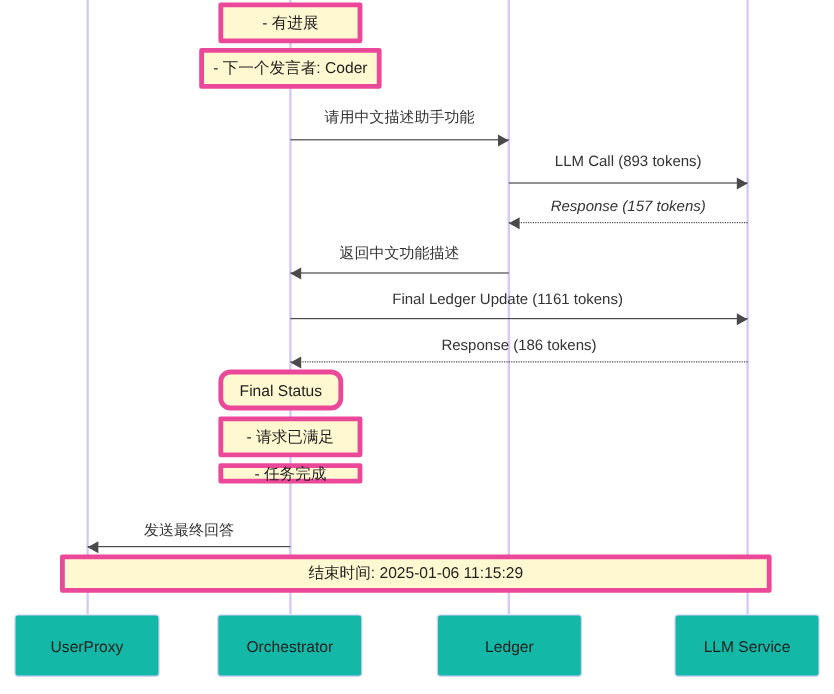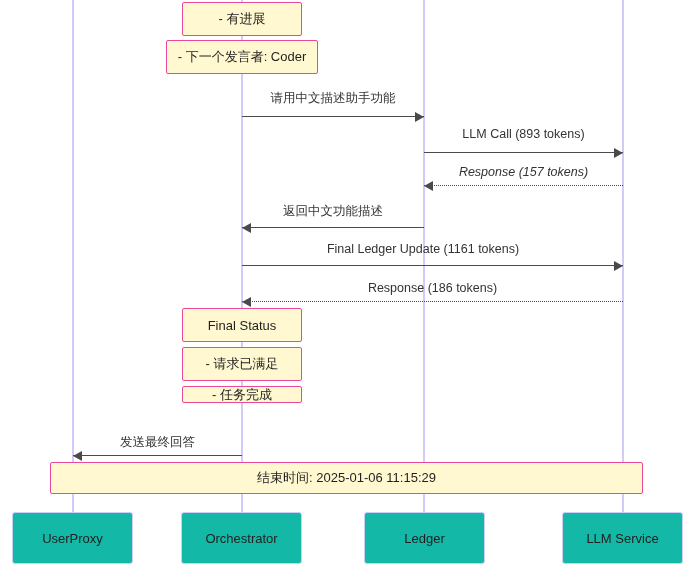--- a/index.html
+++ b/index.html
@@ -32,21 +32,21 @@
     align-items: center;
     justify-content: center;
     font-size: 13px;
     color: #1f1f1f;
     font-weight: 500;
     box-sizing: border-box;
   }
   .note {
     position: absolute;
     background: #fff8d1;
-    border: 1px solid #ec4899;
+    border: 4px solid #ec4899;
     border-radius: 2px;
     display: flex;
     align-items: center;
     justify-content: center;
     font-size: 13px;
     color: #1f1f1f;
     font-weight: 500;
     box-sizing: border-box;
     text-align: center;
   }
@@ -90,21 +90,21 @@
 
   <div id="lifelines">
       <div class="lifeline" style="left: 72px; top: 0px; height: 512px;"></div>
       <div class="lifeline" style="left: 241px; top: 0px; height: 512px;"></div>
       <div class="lifeline" style="left: 423px; top: 0px; height: 512px;"></div>
       <div class="lifeline" style="left: 622px; top: 0px; height: 512px;"></div>
     </div>
   <div id="notes">
       <div class="note" style="left: 182px; top: 2px; width: 120px; height: 34px;">- 有进展</div>
       <div class="note" style="left: 166px; top: 40px; width: 152px; height: 34px;">- 下一个发言者: Coder</div>
-      <div class="note" style="left: 182px; top: 308px; width: 120px; height: 34px;">Final Status</div>
+      <div class="note" style="left: 182px; top: 308px; width: 104px; height: 34px; border-radius: 10px;">Final Status</div>
       <div class="note" style="left: 182px; top: 347px; width: 120px; height: 34px;">- 请求已满足</div>
       <div class="note" style="left: 182px; top: 386px; width: 120px; height: 17px;">- 任务完成</div>
       <div class="note wide-bar" style="left: 50px; top: 462px; width: 593px; height: 32px;">结束时间: 2025-01-06 11:15:29</div>
     </div>
   <div id="messages">
       <div class="arrow-line" style="left: 242px; top: 116px; width: 182px;"></div>
       <div class="arrow-head right" style="top: 112px; left: 415px;"></div>
       <div class="msg-label" style="left: 333px; top: 90px;">请用中文描述助手功能</div>
       <div class="arrow-line" style="left: 424px; top: 152px; width: 199px;"></div>
       <div class="arrow-head right" style="top: 148px; left: 614px;"></div>

